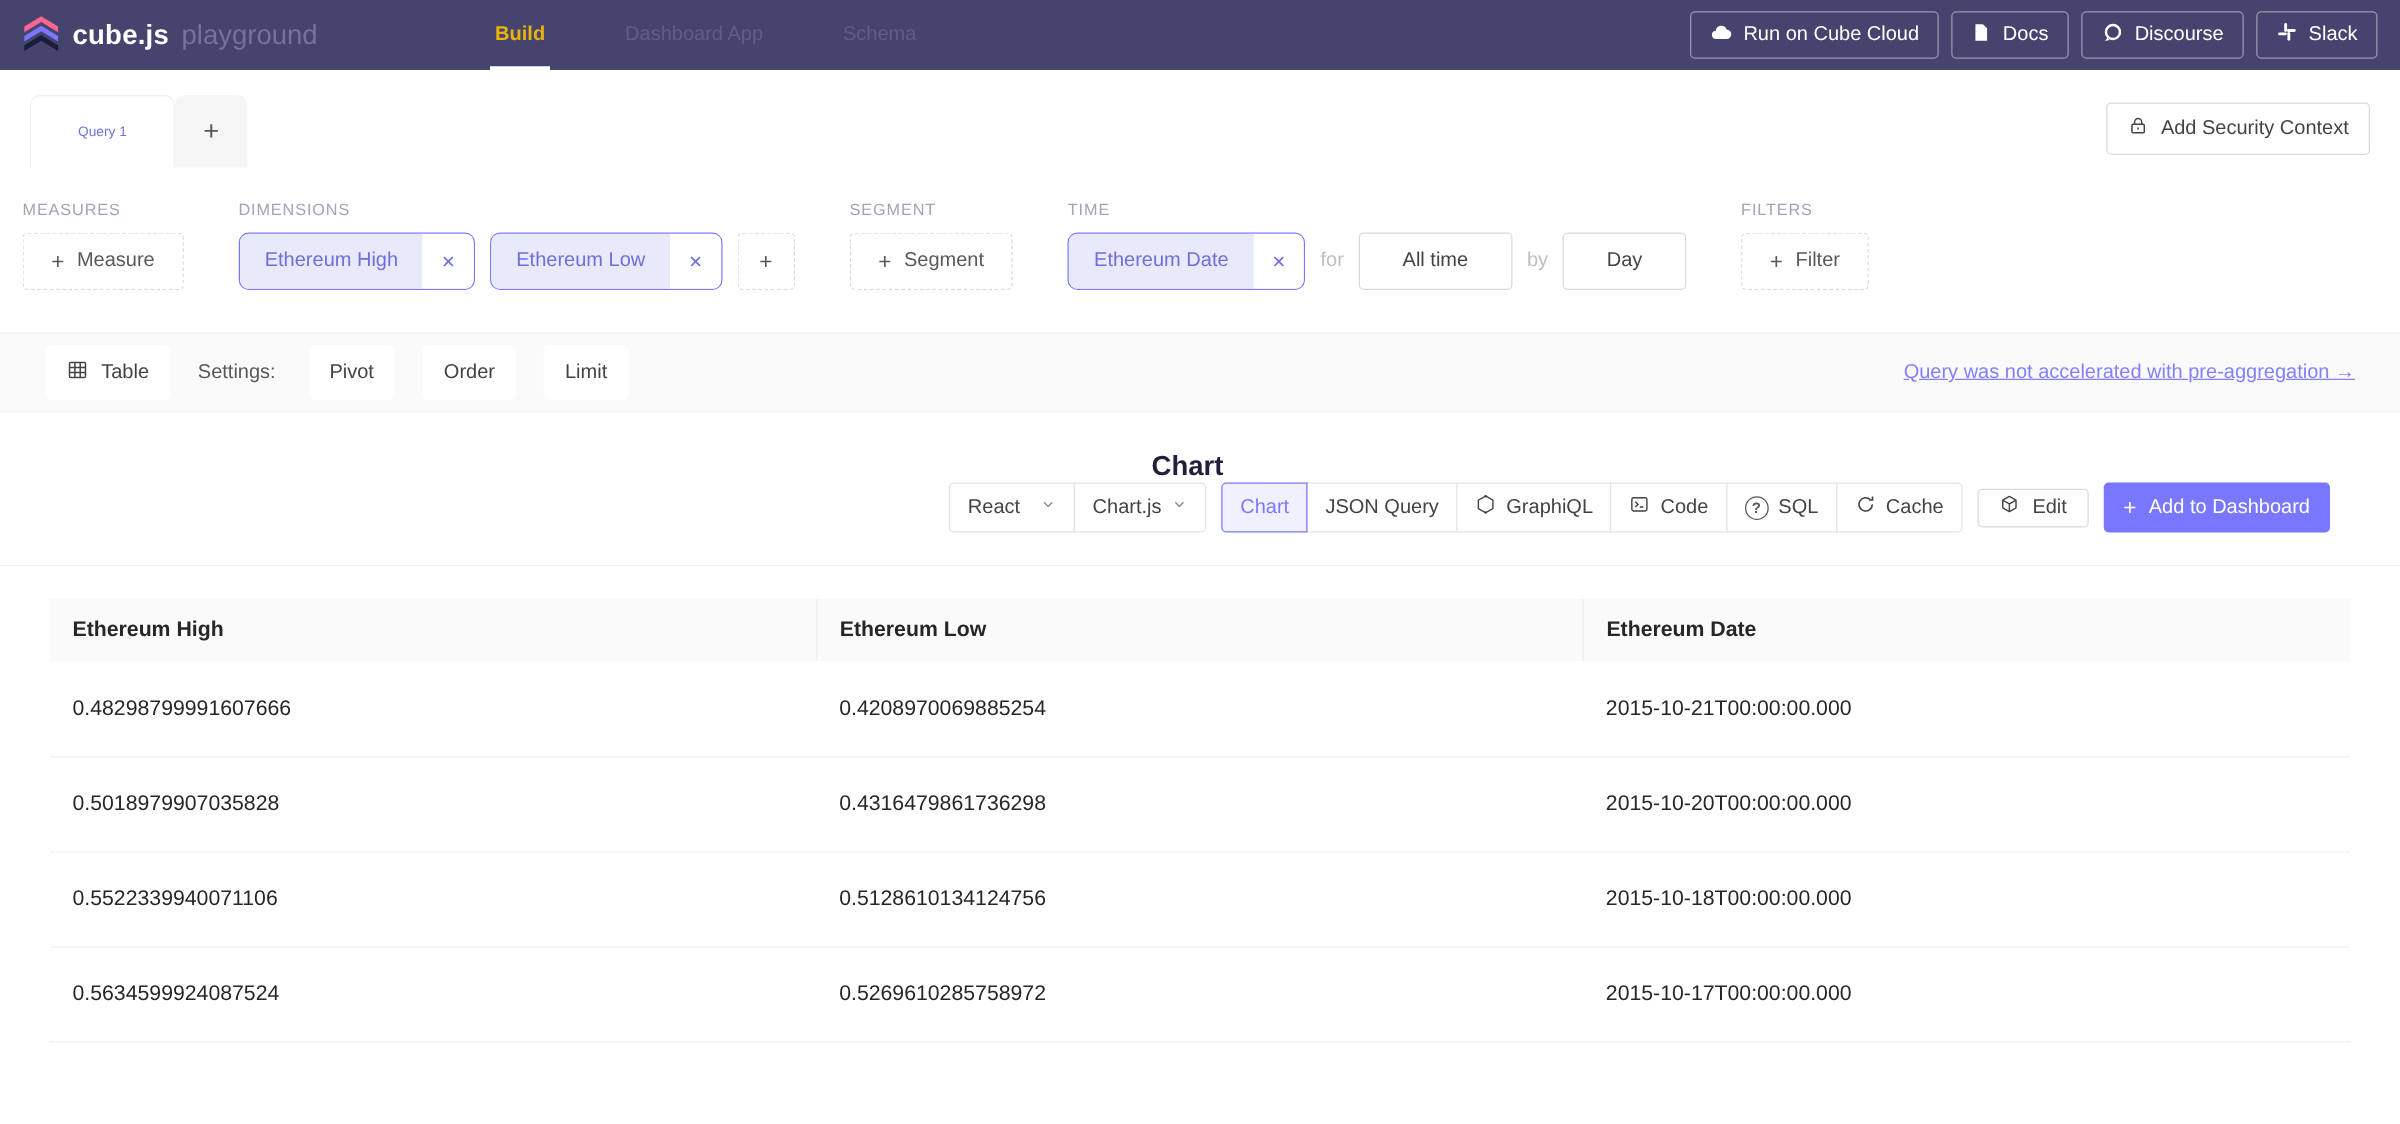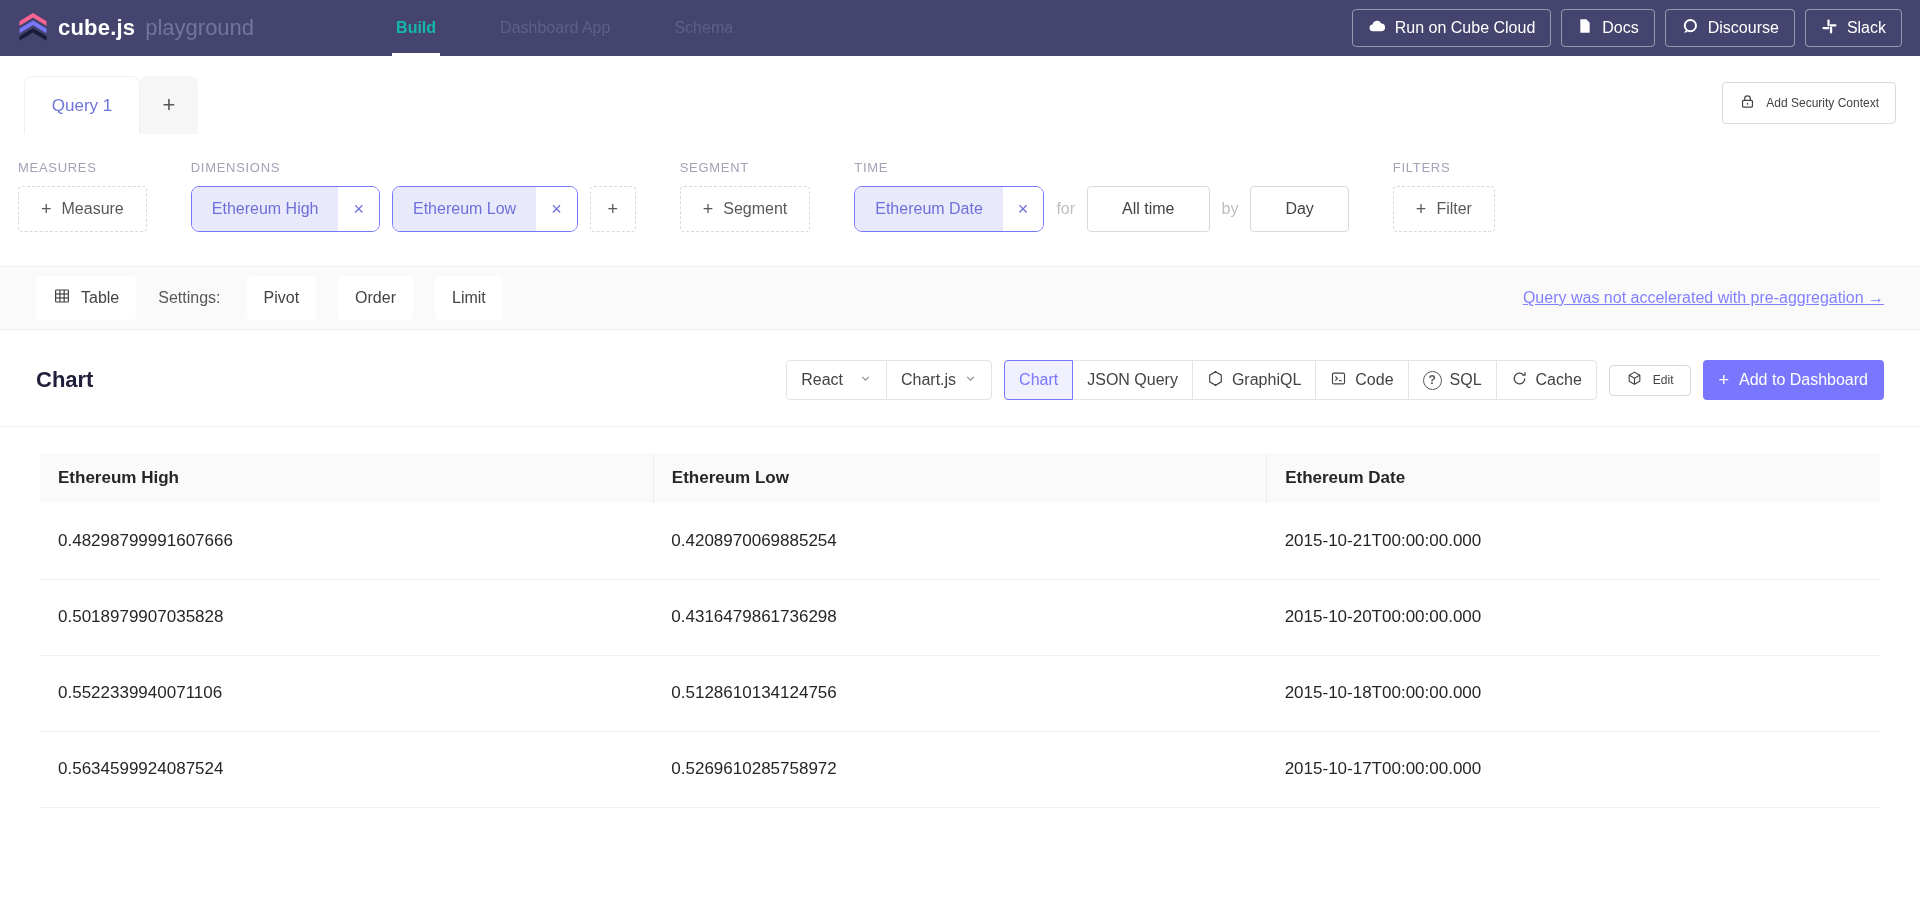--- a/index.html
+++ b/index.html
@@ -9,38 +9,38 @@
     font-family:"Liberation Sans", sans-serif;
     background:#ffffff; color:#262626;
   }
   
   .navbar { height:56px; background:#44446E; display:flex; align-items:center; padding:0 18px; }
   .logo { display:flex; align-items:center; gap:10px; cursor:pointer; }
   .logo-title { color:#ffffff; font-size:22px; font-weight:bold; letter-spacing:.2px; }
   .logo-sub { color:#73739B; font-size:22px; }
   .nav-tabs { display:flex; align-self:stretch; margin-left:110px; }
   .nav-tab { display:flex; align-items:center; padding:0 4px; margin:0 28px; font-size:16px; color:#5E5E88; position:relative; cursor:pointer; }
-  .nav-tab.active { color:#14b8a6; font-weight:bold; }
+  .nav-tab.active { color:#eab308; font-weight:bold; }
   .nav-tab.active::after { content:""; position:absolute; left:0; right:0; bottom:0; height:3px; background:#ffffff; }
   .nav-actions { margin-left:auto; display:flex; gap:10px; }
   .nav-btn { display:flex; align-items:center; gap:9px; height:38px; padding:12px 15px;
     border:1px solid rgba(255,255,255,.45); border-radius:4px; color:#ffffff; font-size:16px;
     background:transparent; cursor:pointer; white-space:nowrap; }
   .nav-btn svg { flex:0 0 auto; }
 
   
   .qtabs-row { display:flex; justify-content:space-between; align-items:flex-end; padding:20px 24px 0 24px; }
   .qtabs { display:flex; }
   .qtab { height:58px; min-width:116px; display:flex; align-items:center; justify-content:center;
-    font-size:17px; border-radius:8px 8px 0 0; cursor:pointer; }
+    font-size:11px; border-radius:8px 8px 0 0; cursor:pointer; }
   .qtab.active { background:#ffffff; color:#6F76D9; border:1px solid #F0F0F0; border-bottom:none; }
   .qtab.add { background:#F6F6F6; color:#595959; min-width:58px; font-size:22px; }
   .qtab-actions { display:flex; gap:12px; margin-bottom:10px; }
   .light-btn { display:flex; align-items:center; gap:10px; height:42px; padding:0 16px; background:#fff;
-    border:1px solid #D9D9D9; border-radius:4px; font-size:12px; color:#434343; cursor:pointer; white-space:nowrap; }
+    border:1px solid #D9D9D9; border-radius:4px; font-size:16px; color:#434343; cursor:pointer; white-space:nowrap; }
 
   
   .builder { display:flex; gap:44px; padding:26px 18px 34px 18px; }
   .group-label { font-size:13px; color:#A3A3B8; letter-spacing:.7px; margin-bottom:11px; }
   .controls { display:flex; align-items:center; gap:12px; height:46px; }
   .dashed-btn { display:flex; align-items:center; gap:10px; height:46px; padding:0 22px;
     border:1px dashed #D9D9D9; border-radius:4px; color:#595959; font-size:16px; background:#fff; cursor:pointer; white-space:nowrap; }
   .dashed-btn .plus, .plus-sq .plus { font-size:18px; color:#595959; }
   .plus-sq { width:46px; height:46px; display:flex; align-items:center; justify-content:center;
     border:1px dashed #D9D9D9; border-radius:4px; background:#fff; cursor:pointer; }
@@ -55,21 +55,21 @@
   
   .settings { height:64px; background:#FAFAFB; border-top:1px solid #EFEFF1; border-bottom:1px solid #EFEFF1;
     display:flex; align-items:center; padding:0 36px; }
   .sbtn { height:44px; background:#fff; display:flex; align-items:center; gap:10px; padding:0 16px;
     border-radius:4px; font-size:16px; color:#434343; cursor:pointer; border:1px solid #fff; }
   .settings-label { color:#595959; font-size:16px; margin:0 26px 0 22px; }
   .sgroup { display:flex; gap:22px;justify-content:space-between; }
   .agg-link { margin-left:auto; color:#8380FF; font-size:16px; text-decoration:underline; cursor:pointer; }
 
   
-  .chart-head { display:flex; align-items:center; padding:30px 36px 26px 36px; border-bottom:1px solid #F0F0F0; }
+  .chart-head { display:flex; align-items:center; padding:30px 56px 26px 36px; border-bottom:1px solid #F0F0F0;flex-direction:column; }
   .chart-title { font-size:22px; font-weight:bold; color:#20203A; }
   .toolbar { margin-left:auto; display:flex; align-items:center; gap:12px; }
   .btn-group { display:flex; }
   .gbtn { height:40px; padding:0 14px; border:1px solid #E4E4E4; margin-left:-1px; font-size:16px; color:#434343;
     display:flex; align-items:center; gap:8px; background:#fff; cursor:pointer; white-space:nowrap; }
   .btn-group .gbtn:first-child { border-radius:4px 0 0 4px; margin-left:0;gap:16px; }
   .btn-group .gbtn:last-child { border-radius:0 4px 4px 0; }
   .gbtn.active { color:#7A77FF; border-color:#7A77FF; background:#F0F0FF; border-radius:4px; z-index:1; }
   .icon-dark { color:#434343; }
   .q-circle { width:19px; height:19px; border:1.6px solid #595959; border-radius:50%;

